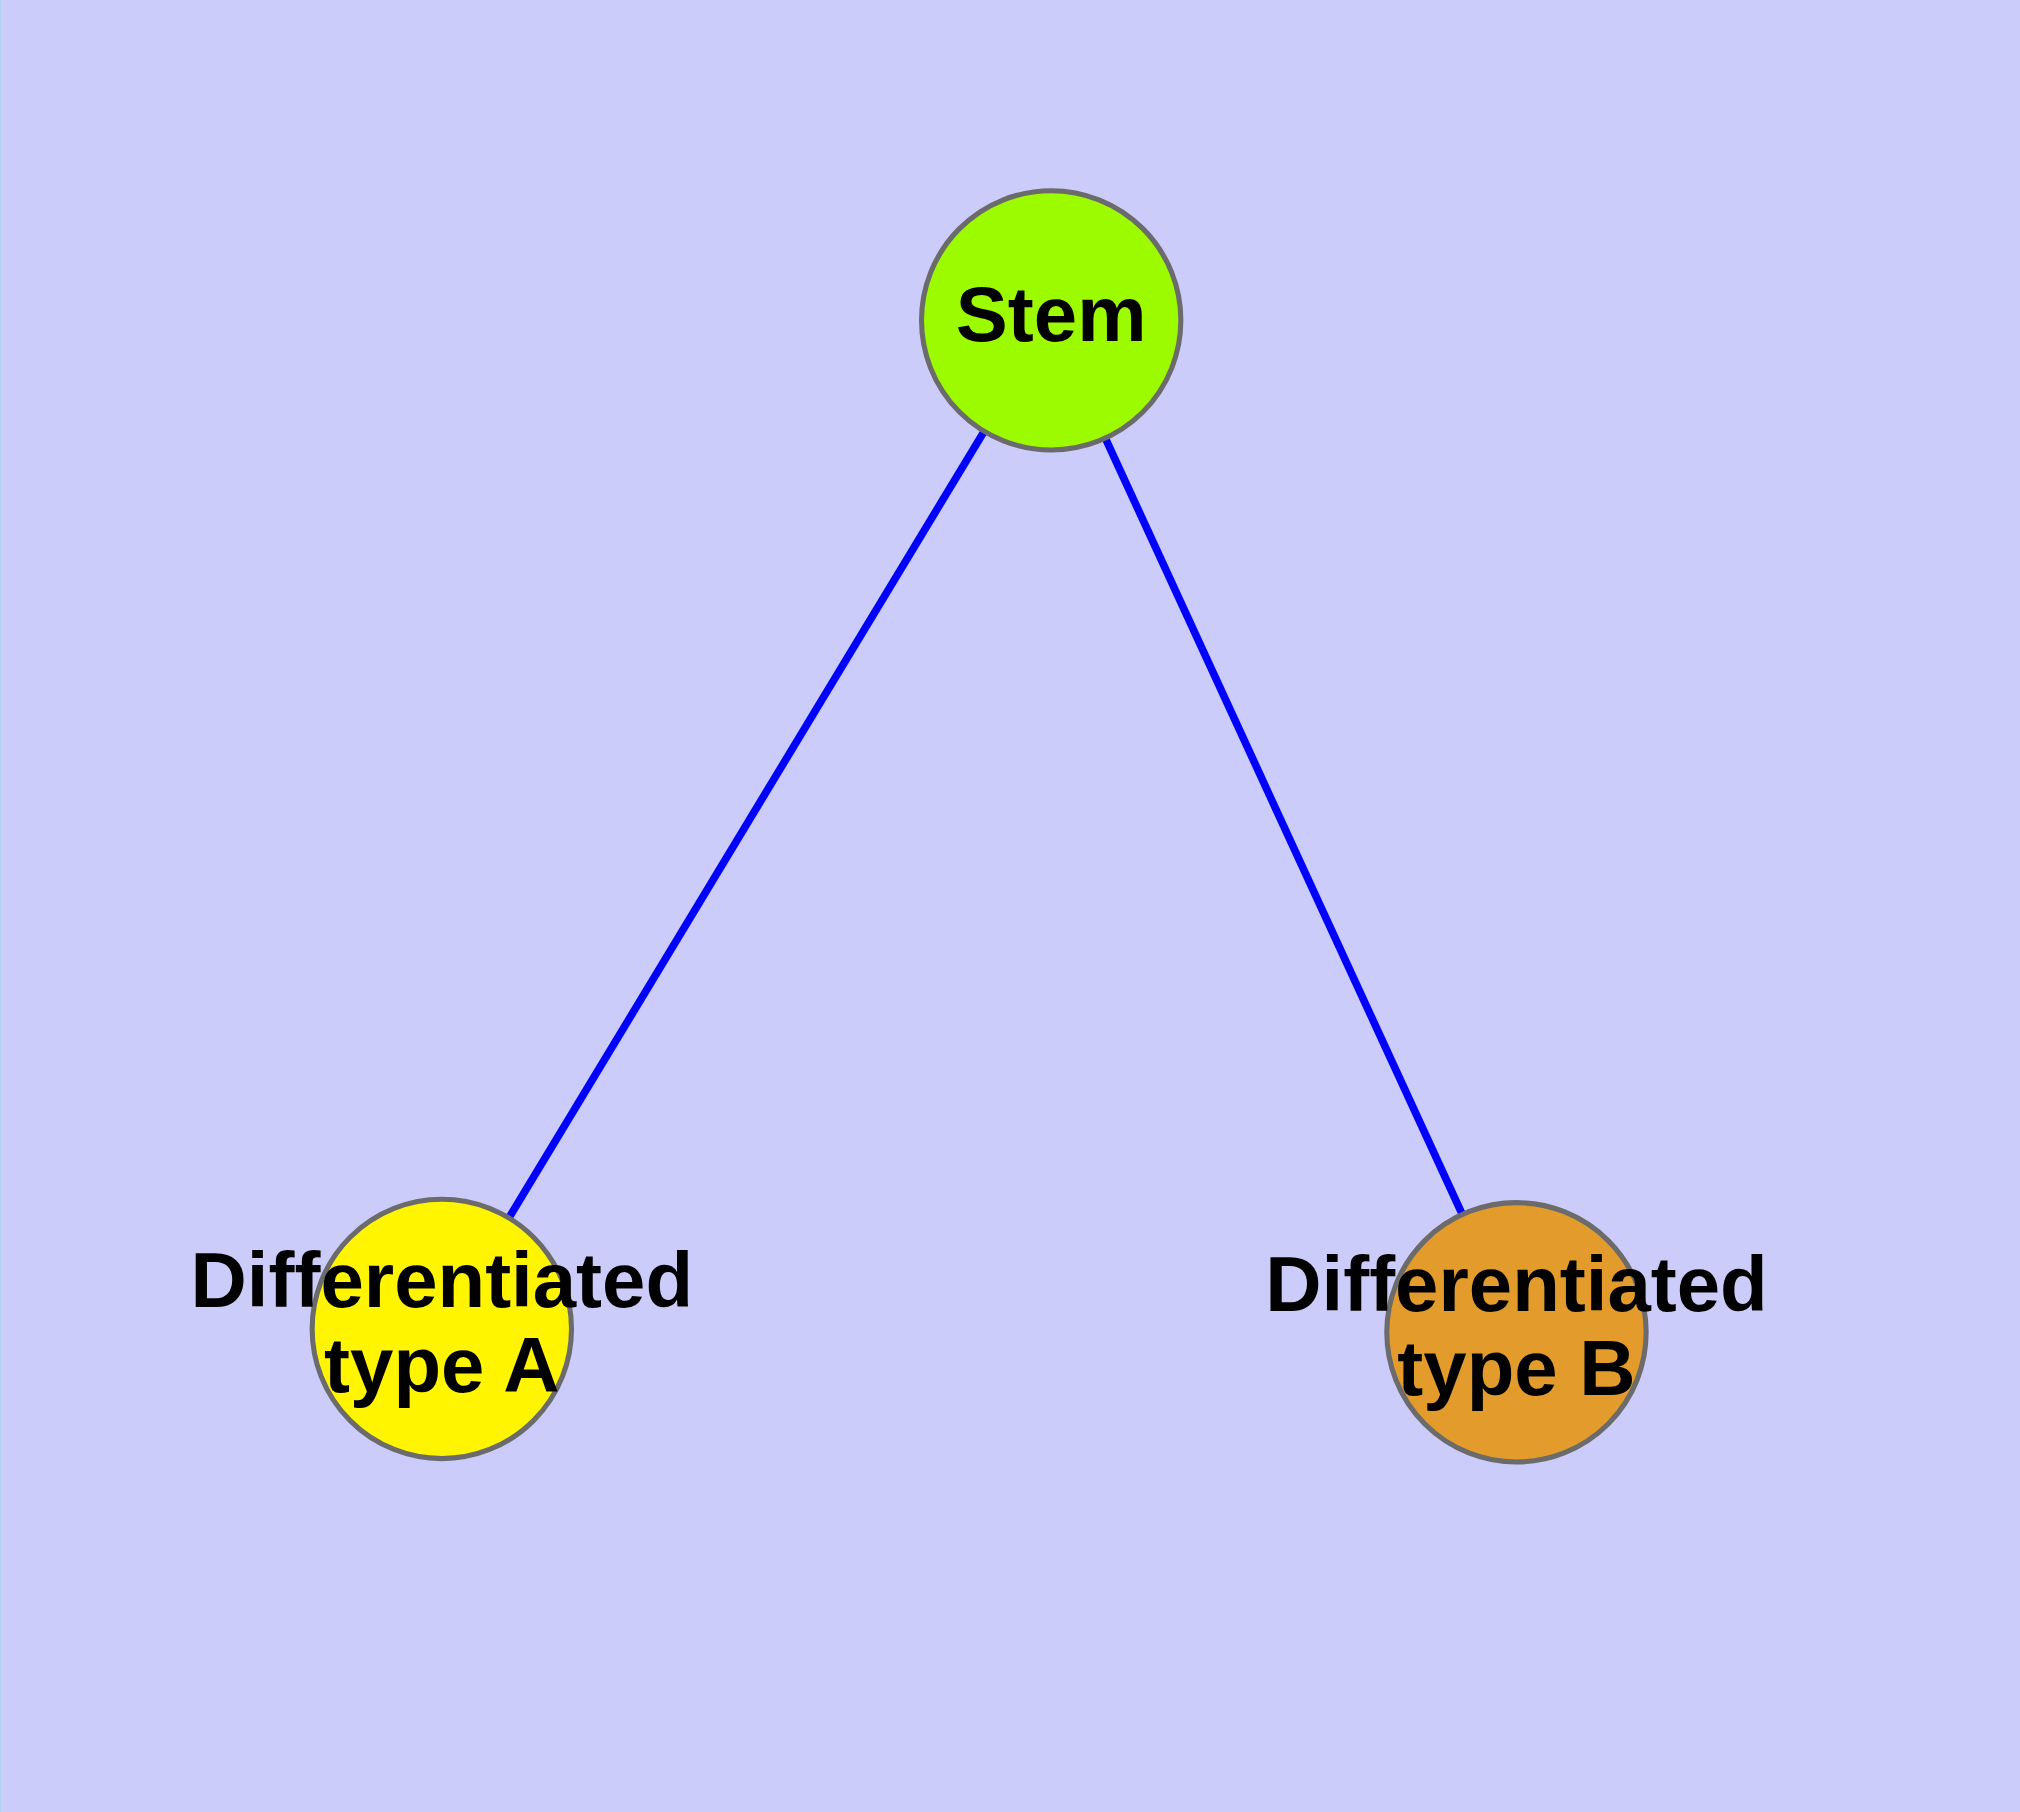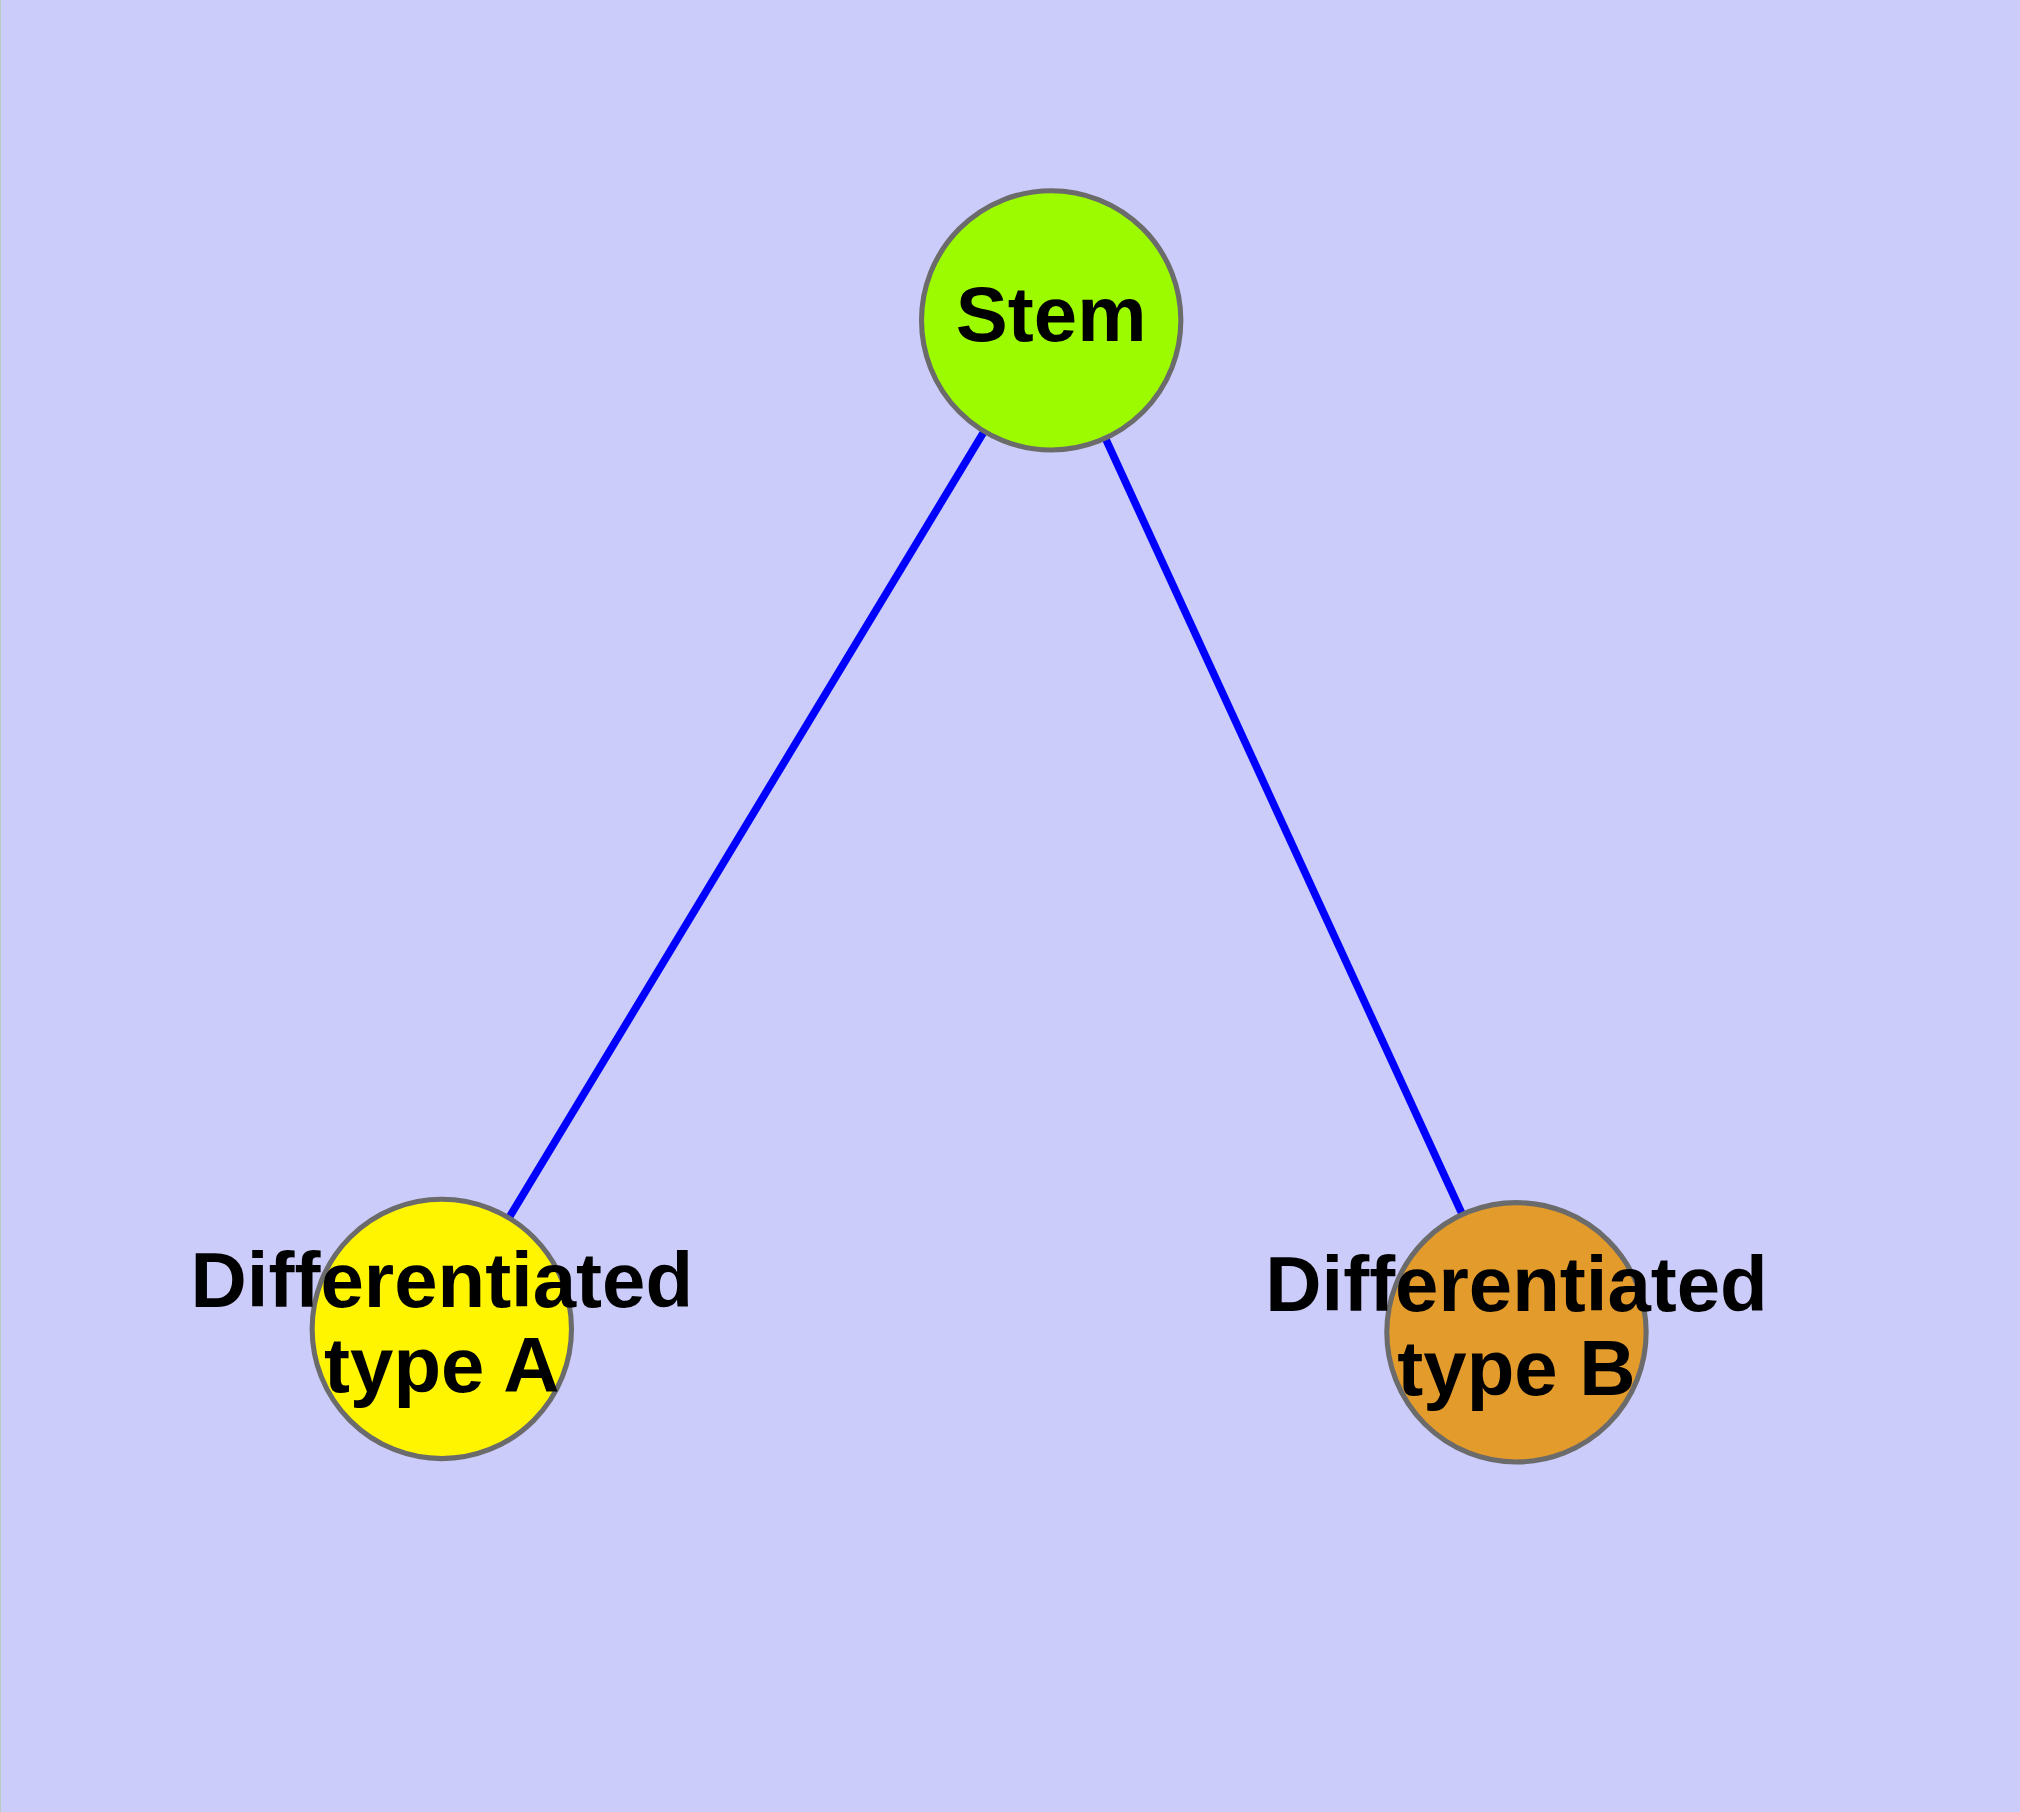--- a/index.html
+++ b/index.html
@@ -11,21 +11,21 @@
   body {
     width: 2021px;
     height: 1812px;
     overflow: hidden;
     font-family: "Liberation Sans", sans-serif;
   }
   #canvas-root {
     position: relative;
     width: 2021px;
     height: 1812px;
-    background: #84cc16;
+    background: #5eead4;
   }
   #graph-svg {
     position: absolute;
     top: 0;
     left: 0;
     width: 2021px;
     height: 1812px;
     display: block;
   }
   .node-label {

